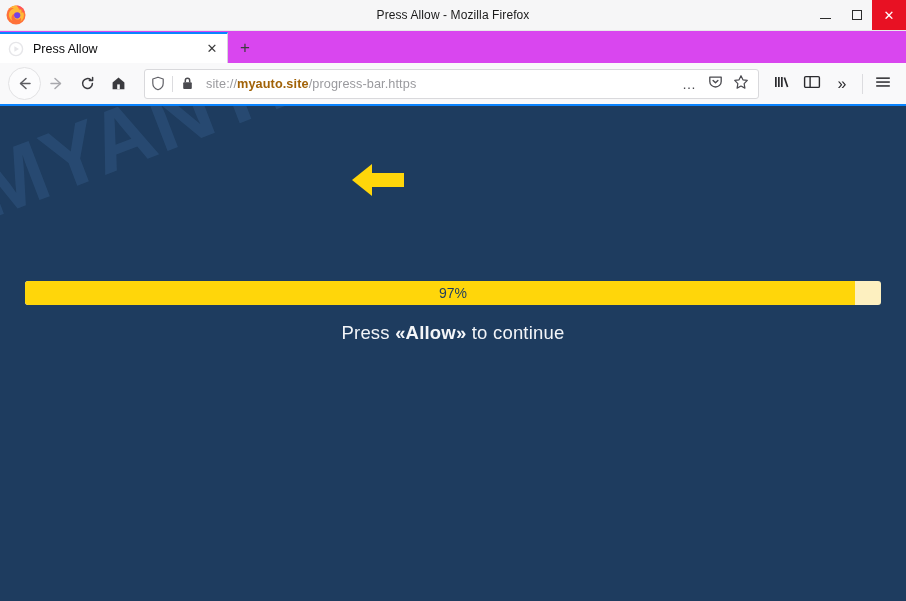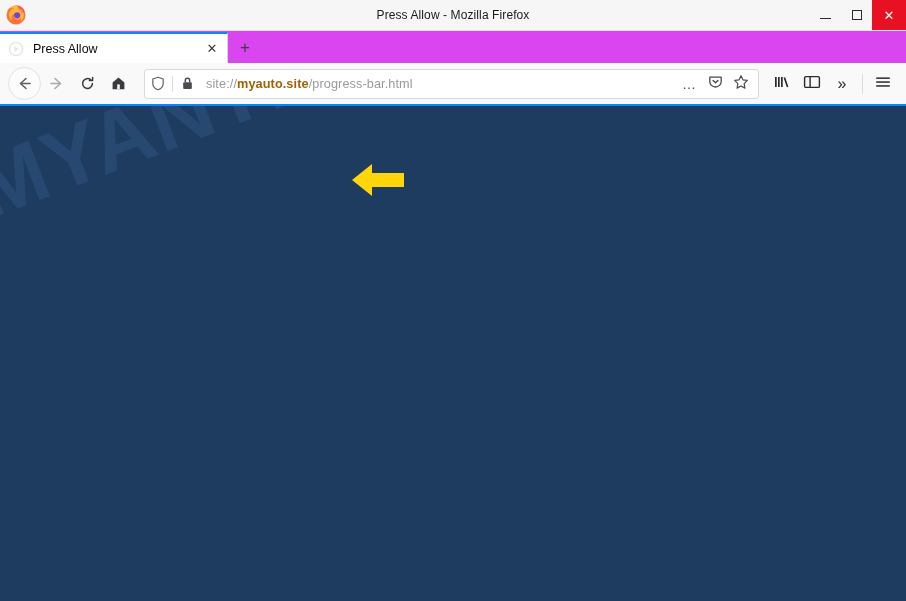--- a/index.html
+++ b/index.html
@@ -419,21 +419,21 @@
         </span>
         <span id="identity-sep"></span>
         <span class="ident-icon">
           <svg width="13" height="15" viewBox="0 0 13 15">
             <rect x="2.2" y="6.3" width="8.6" height="6.6" rx="1" fill="#4a4a4f"></rect>
             <path d="M4.3 6.3 V4.5 a2.2 2.2 0 0 1 4.4 0 V6.3" fill="none" stroke="#4a4a4f" stroke-width="1.5"></path>
           </svg>
         </span>
       </div>
       <div id="url-text">
-        <span>site://</span><span class="host">myauto.site</span><span>/progress-bar.html</span>
+        <span>site://</span><span class="host">myauto.site</span><span>/progress-bar.https</span>
       </div>
       <div class="url-action">
         <span style="font-size:14px;line-height:8px;">…</span>
       </div>
       <div class="url-action">
         <span>
           <svg width="15" height="15" viewBox="0 0 15 15">
             <path d="M1.8 3.2 h11.4 v4.2 c0 3.2 -2.6 5.6 -5.7 5.6 S1.8 10.6 1.8 7.4 Z" fill="none" stroke="#4a4a4f" stroke-width="1.3" stroke-linejoin="round"></path>
             <path d="M5.1 6.4 L7.5 8.7 L9.9 6.4" fill="none" stroke="#4a4a4f" stroke-width="1.4" stroke-linecap="round" stroke-linejoin="round"></path>
           </svg>
@@ -488,18 +488,25 @@
     <div id="watermark">MYANTISPYWARE.COM</div>
 
     <div id="content-inner">
 
       <div id="arrow-wrap">
         <svg width="60" height="44" viewBox="0 0 60 44">
           <path d="M2 22 L22 6 L22 15 L54 15 L54 29 L22 29 L22 38 Z" fill="#ffd60a"></path>
         </svg>
       </div>
 
-
+      <div id="progress-row" style="background: rgb(253, 240, 192);">
+        <div id="progress-fill" style="width: 97%; background: rgb(255, 214, 10);"></div>
+        <div id="progress-label">97%</div>
+      </div>
+
+      <div id="continue-text">
+        <span>Press </span><b>«Allow»</b><span> to continue</span>
+      </div>
 
     </div>
   </div>
 
 </div>
 
 </body></html>

